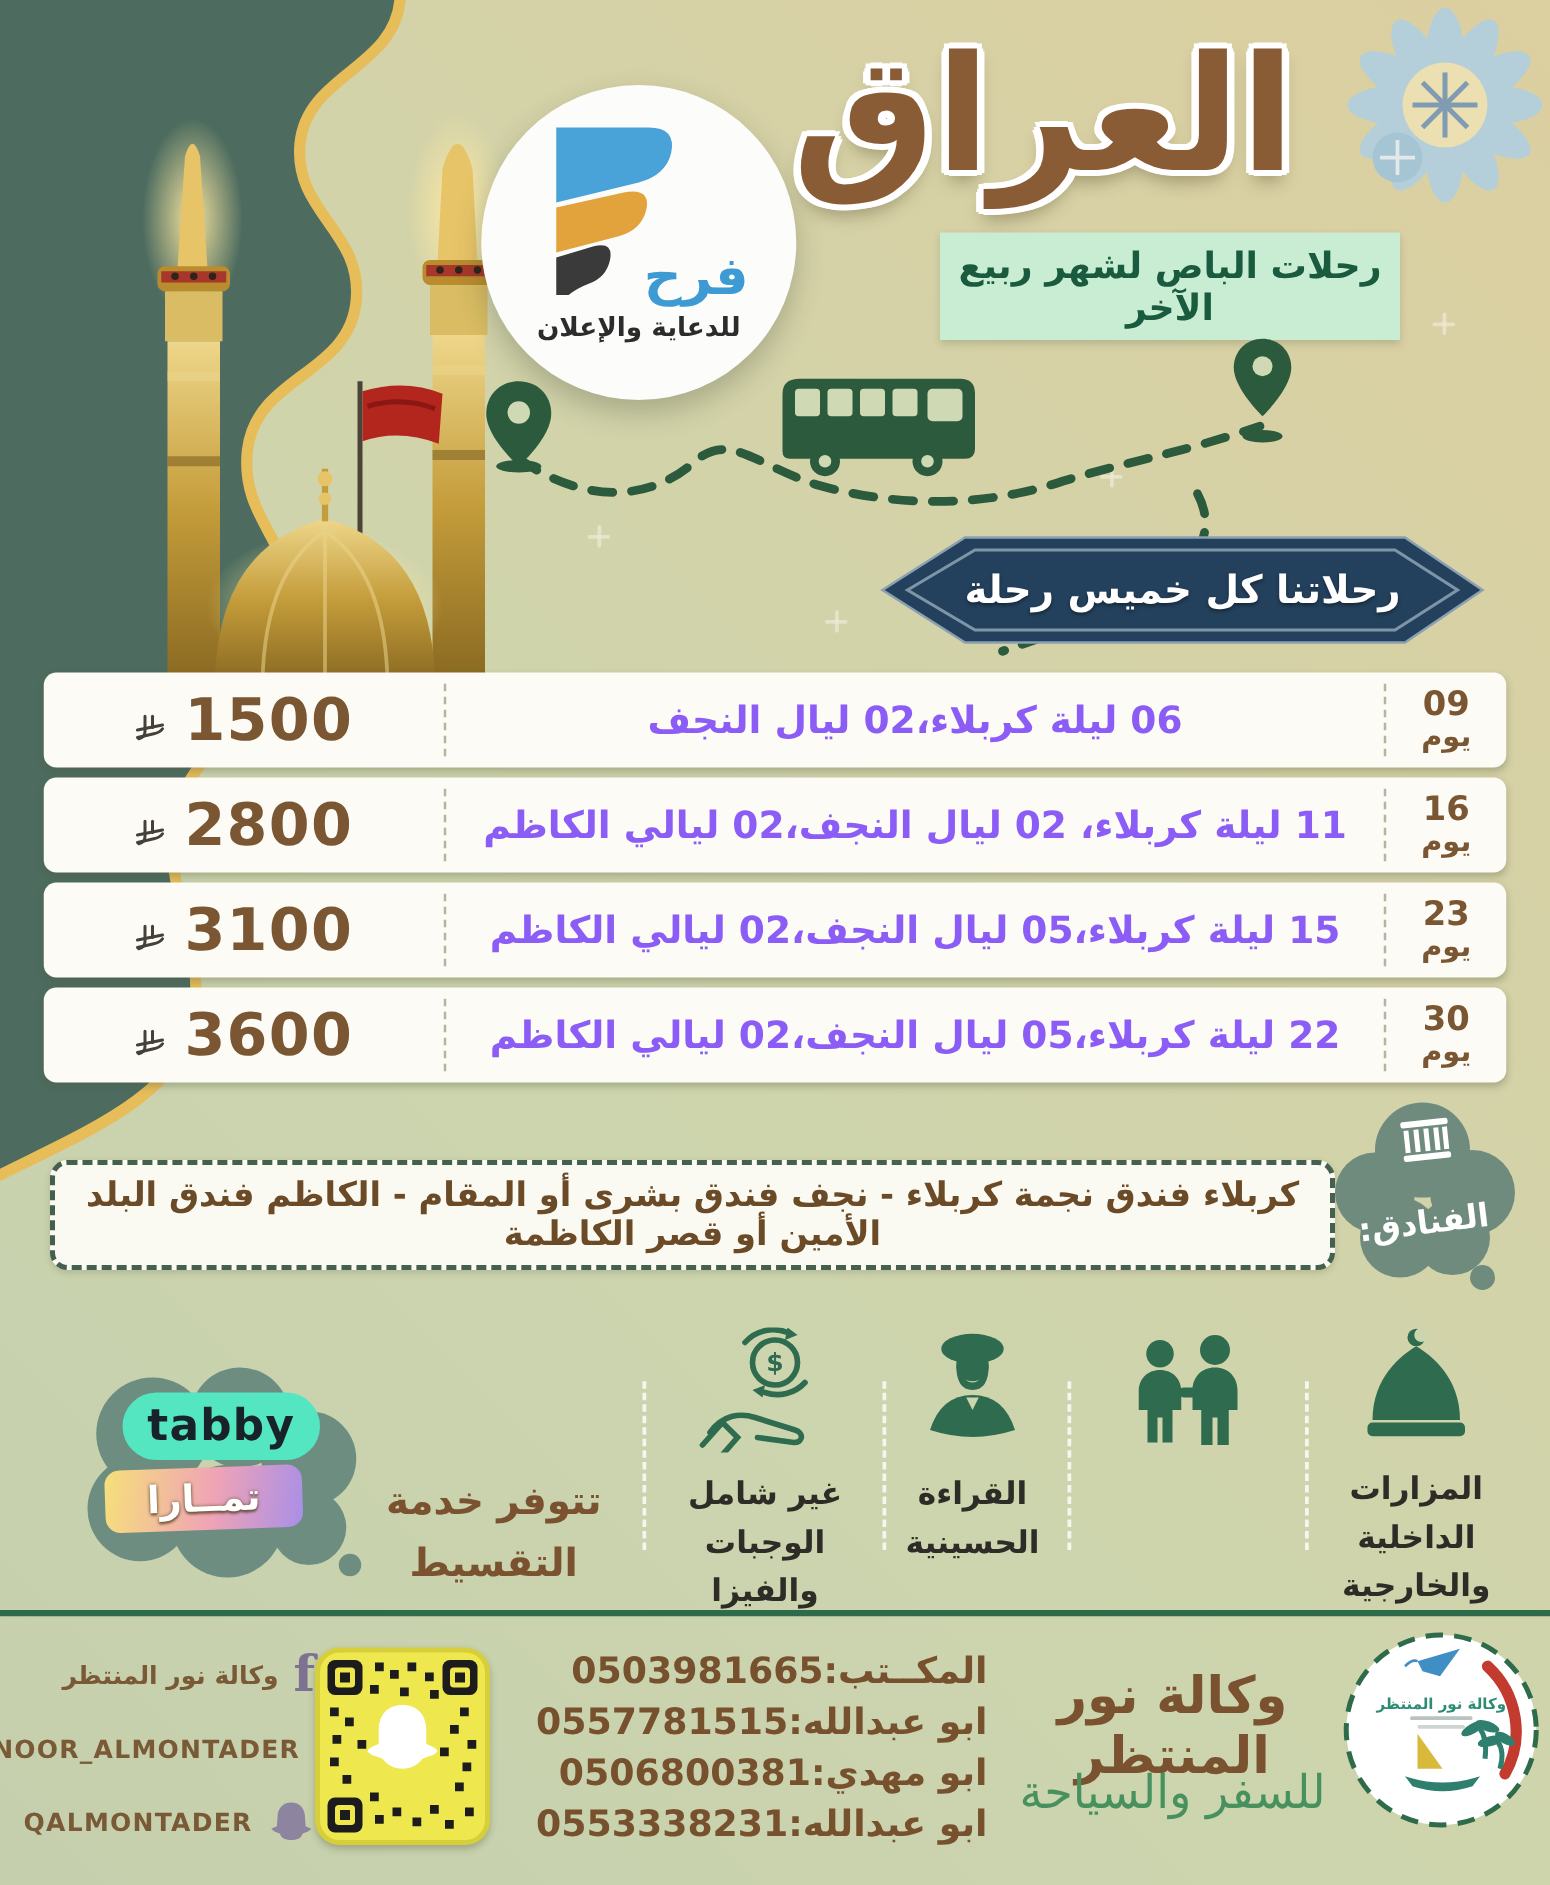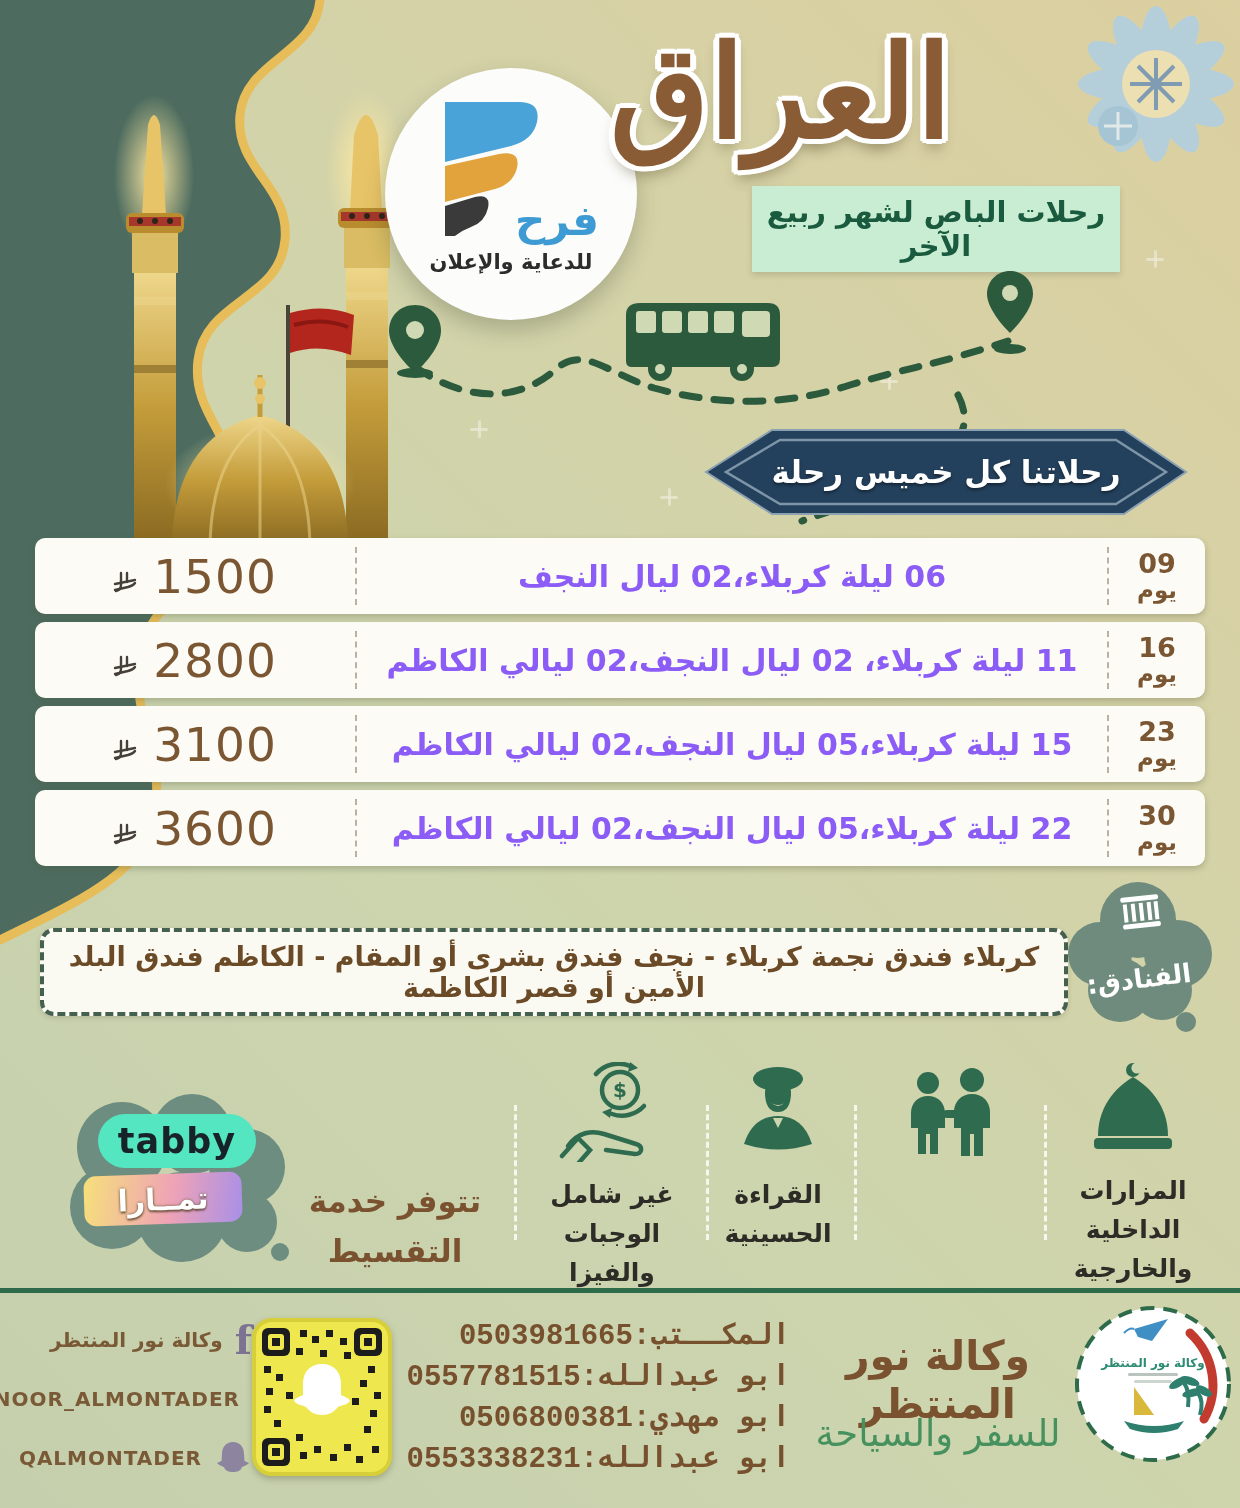--- a/index.html
+++ b/index.html
@@ -19,25 +19,25 @@
   .shrine{position:absolute;left:50px;top:65px;width:410px;height:480px;}
 
   
   .brand-logo{position:absolute;left:385px;top:68px;width:252px;height:252px;border-radius:50%;
     background:#fcfcfa;box-shadow:0 10px 22px rgba(40,50,40,.25);}
   .brand-logo .f-mark{position:absolute;left:48px;top:28px;}
   .brand-name{position:absolute;right:38px;top:128px;font-size:42px;font-weight:bold;color:#3e9ad2;}
   .brand-tagline{position:absolute;left:0;right:0;top:182px;text-align:center;font-size:21px;font-weight:bold;color:#2c2c2c;direction:rtl;}
 
   
-  .title{position:absolute;left:610px;top:18px;width:450px;text-align:left;direction:rtl;
+  .title{position:absolute;left:610px;top:18px;width:450px;text-align:center;direction:rtl;
     font-size:128px;font-weight:bold;color:#8a5c35;letter-spacing:2px;
     text-shadow:-5px 0 0 #fff,5px 0 0 #fff,0 -5px 0 #fff,0 5px 0 #fff,
       -4px -4px 0 #fff,4px -4px 0 #fff,-4px 4px 0 #fff,4px 4px 0 #fff,
-      -6px 2px 0 #fff,6px 2px 0 #fff,0 9px 14px rgba(60,50,20,.35);font-family:Liberation Serif, serif;}
+      -6px 2px 0 #fff,6px 2px 0 #fff,0 9px 14px rgba(60,50,20,.35);}
   .subtitle{position:absolute;left:752px;top:186px;width:368px;padding:9px 0;text-align:center;direction:rtl;
     background:#c8edd2;color:#1a5a3e;font-size:29px;font-weight:bold;box-shadow:0 3px 6px rgba(60,70,50,.2);}
 
   .mandala{position:absolute;left:1072px;top:2px;width:168px;height:175px;opacity:.85;}
 
   
   .route{position:absolute;left:370px;top:255px;width:730px;height:290px;}
 
   
   .banner{position:absolute;left:700px;top:420px;width:492px;height:104px;}
@@ -47,21 +47,21 @@
   
   .trip-row{position:absolute;left:35px;width:1170px;height:76px;background:#fcfbf5;border-radius:10px;
     box-shadow:0 3px 6px rgba(80,85,60,.3);display:flex;direction:rtl;align-items:center;}
   .row-1{top:538px}.row-2{top:622px}.row-3{top:706px}.row-4{top:790px}
   .cell-day{width:96px;text-align:center;color:#7a5632;font-weight:bold;line-height:1.1;}
   .cell-day .d-num{font-size:27px;}
   .cell-day .d-lbl{font-size:23px;}
   .vsep{border-left:2px dashed #b8b2a2;height:58px;}
   .cell-desc{flex:1;text-align:center;font-size:30px;font-weight:bold;color:#8b5cf6;padding:0 14px;}
   .cell-price{width:320px;direction:ltr;display:flex;align-items:center;justify-content:center;gap:16px;}
-  .price-num{font-size:47px;font-weight:normal;color:#7a5632;letter-spacing:1px;}
+  .price-num{font-size:47px;font-weight:bold;color:#7a5632;letter-spacing:1px;}
   .riyal{margin-top:14px;}
 
   
   .hotels-box{position:absolute;left:40px;top:928px;width:1028px;height:88px;border:4px dashed #46604f;border-radius:14px;
     background:#fbfaf2;display:flex;align-items:center;justify-content:center;direction:rtl;
     font-size:27px;font-weight:bold;color:#6b4b27;padding:0 18px;text-align:center;box-shadow:0 2px 5px rgba(80,85,60,.2);}
   .hotels-cloud{position:absolute;left:1058px;top:872px;width:162px;height:168px;}
   .hotels-cloud .cloud-label{position:absolute;left:0;top:92px;width:100%;text-align:center;color:#fff;
     font-size:26px;font-weight:bold;direction:rtl;transform:rotate(-7deg);}
 
@@ -87,21 +87,21 @@
     text-shadow:0 0 3px #6b5b2e,0 2px 2px rgba(60,40,20,.6);}
 
   
   .footer-line{position:absolute;left:0;top:1288px;width:1240px;height:5px;background:#2e6b4a;}
   .agency-logo{position:absolute;left:1072px;top:1303px;width:162px;height:162px;}
   .agency-name{position:absolute;left:788px;top:1332px;width:300px;text-align:center;direction:rtl;
     font-size:41px;font-weight:bold;color:#7a5230;}
   .agency-tagline{position:absolute;left:788px;top:1412px;width:300px;text-align:center;direction:rtl;
     font-size:37px;color:#47915f;}
   .phones{position:absolute;left:398px;top:1316px;width:392px;direction:rtl;text-align:right;}
-  .phone-line{font-size:29px;font-weight:bold;color:#77512e;line-height:41px;white-space:nowrap;font-family:Liberation Mono, monospace;}
+  .phone-line{font-size:29px;font-weight:bold;color:#77512e;line-height:41px;white-space:nowrap;}
   .qr-badge{position:absolute;left:252px;top:1318px;width:140px;height:158px;background:#efe74e;border-radius:20px;
     border:4px solid #d6cf3a;box-shadow:0 3px 6px rgba(70,70,40,.3);}
   .socials{position:absolute;left:14px;top:1322px;width:238px;direction:rtl;}
   .social-row{display:flex;align-items:center;gap:12px;margin-bottom:22px;direction:rtl;justify-content:flex-start;}
   .social-handle{font-size:20px;font-weight:bold;color:#7a5a36;letter-spacing:1px;}
   .fb-glyph{font-family:"DejaVu Serif",serif;font-size:40px;font-weight:bold;color:#7d7292;line-height:36px;}
 </style>
 </head>
 <body>
 

